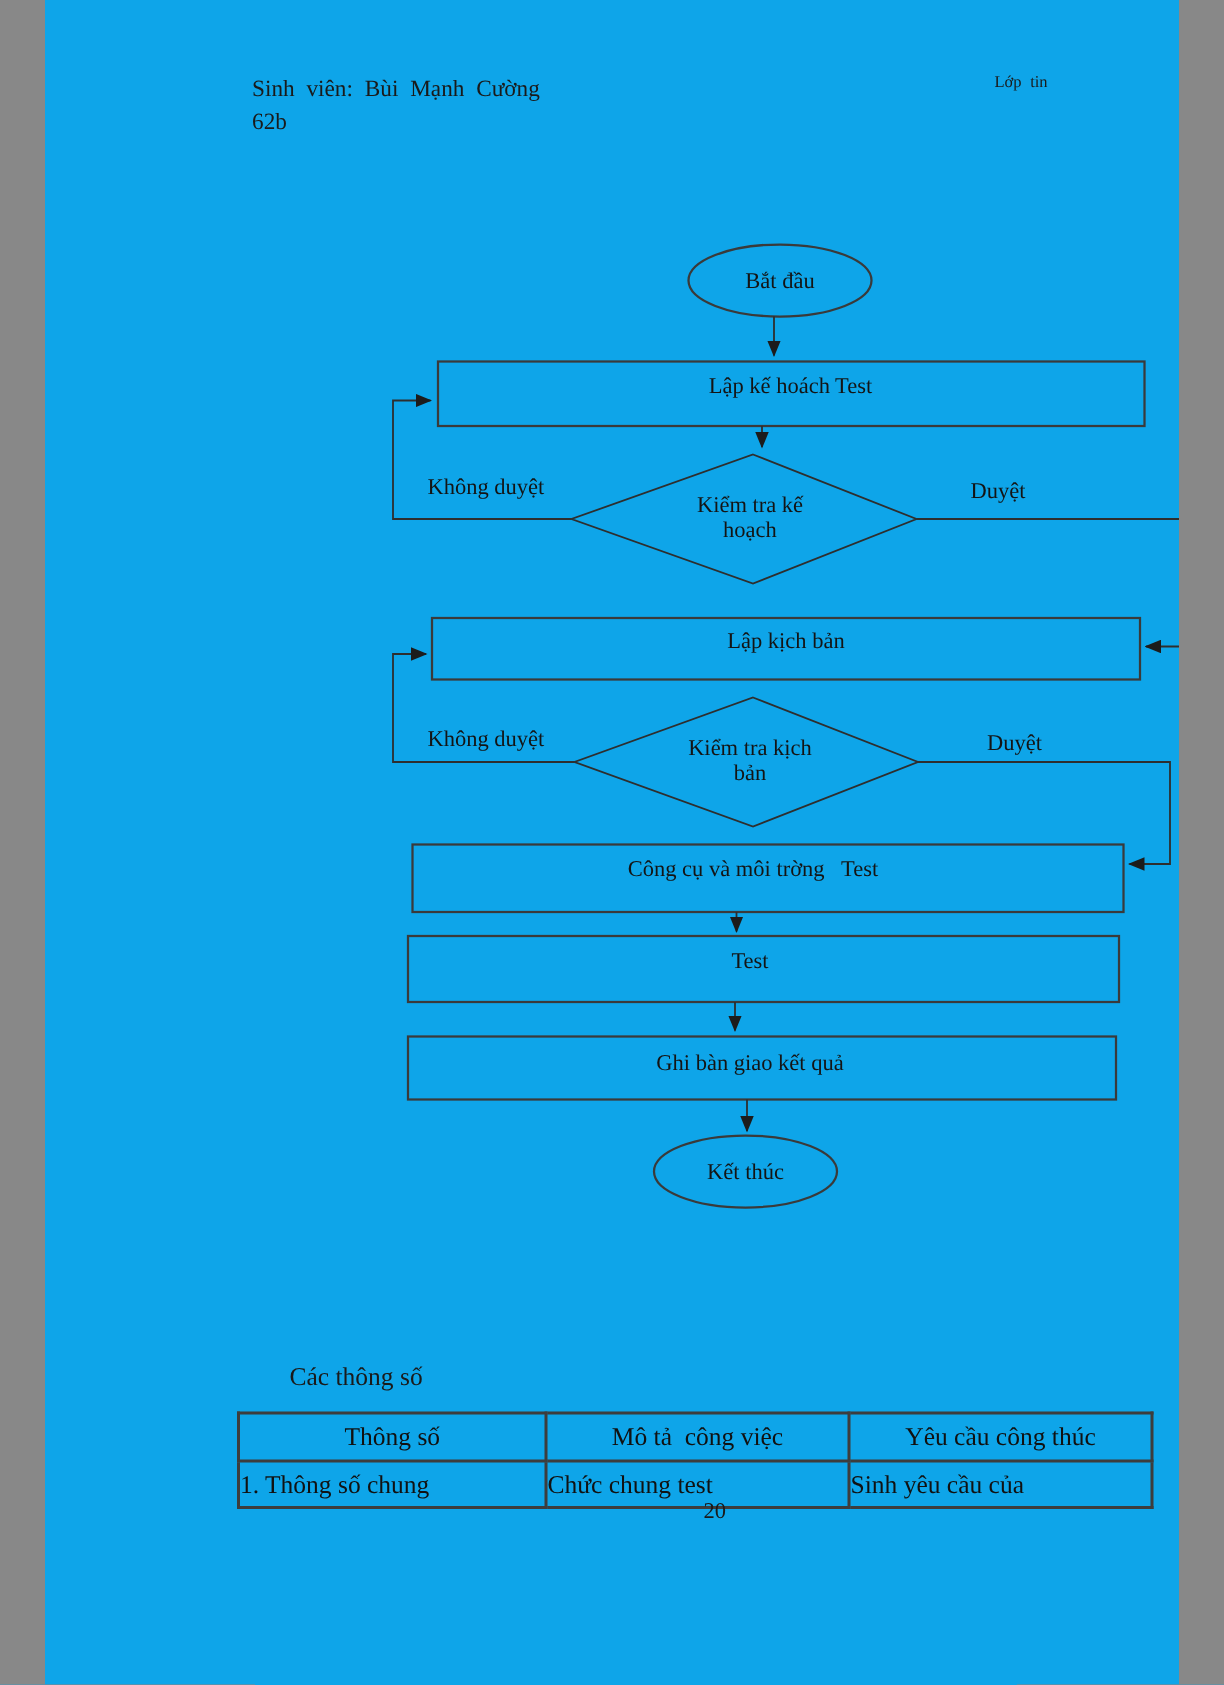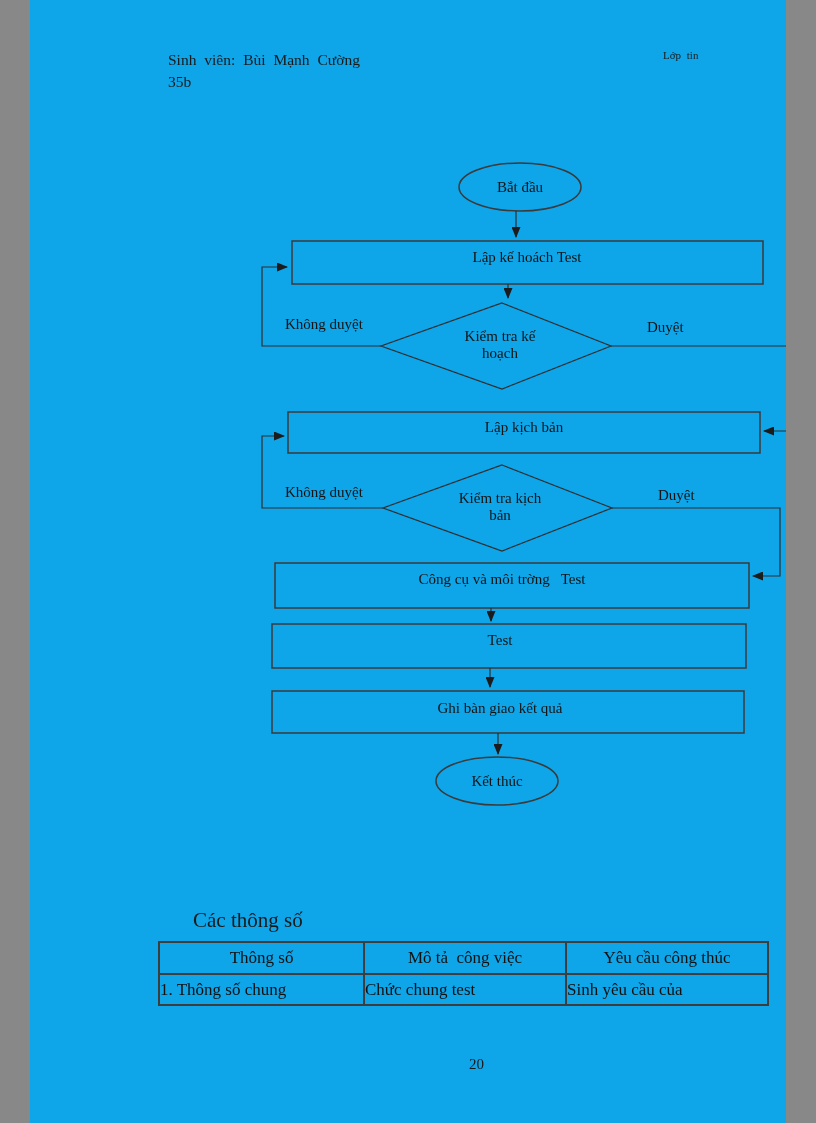--- a/index.html
+++ b/index.html
@@ -7,42 +7,42 @@
     position:relative;width:724px;height:1123px;background:#0ea5e9;
     font-family:"Liberation Serif","DejaVu Serif",serif;color:#1a1a1a;
     overflow:hidden;margin:0 auto;padding-left:32px;
   }
   .hdr-left{position:absolute;left:138px;top:49px;font-size:15.5px;line-height:22px;word-spacing:4px;}
   .hdr-right{position:absolute;left:633px;top:49px;font-size:11px;word-spacing:3px;}
   .flow-svg{position:absolute;left:0;top:0;}
   .flow-svg text{font-family:"Liberation Serif","DejaVu Serif",serif;font-size:15px;fill:#141414;}
   .flow-svg .shape{fill:none;stroke:#3a3a3a;stroke-width:1.5;}
   .flow-svg .thin{fill:none;stroke:#2e2e2e;stroke-width:1.2;}
-  .tbl-caption{position:absolute;left:163px;top:908px;font-size:21px;}
+  .tbl-caption{position:absolute;left:163px;top:908px;font-size:17px;}
   .params-table{
     position:absolute;left:128px;top:941px;width:609px;
     border-collapse:collapse;table-layout:fixed;
     font-family:"Liberation Serif","DejaVu Serif",serif;font-size:17px;color:#111;
   }
   .params-table th,.params-table td{
     border:2px solid #3d3d3d;font-weight:normal;
     padding:0;vertical-align:middle;white-space:pre;
   }
   .params-table th{height:30px;}
   .params-table td{height:29px;font-family:Liberation Serif, serif;}
-  .page-number{position:absolute;left:439px;top:1056px;font-size:15px;}
+  .page-number{position:absolute;left:439px;top:1000px;font-size:15px;}
 </style>
 </head>
 <body>
 
 <div class="page">
 
   <div class="hdr-left">
     <div>Sinh viên: Bùi Mạnh Cường</div>
-    <div>35b</div>
+    <div>62b</div>
   </div>
   <div class="hdr-right">Lớp tin</div>
 
   <svg class="flow-svg" width="816" height="860" viewBox="0 0 816 860" xmlns="http://www.w3.org/2000/svg">
     <defs>
       <marker id="arrow" markerUnits="userSpaceOnUse" markerWidth="11" markerHeight="9" viewBox="0 0 11 9" refX="10" refY="4.5" orient="auto">
         <path d="M0,0 L11,4.5 L0,9 z" fill="#1c1c1c"></path>
       </marker>
     </defs>
 

